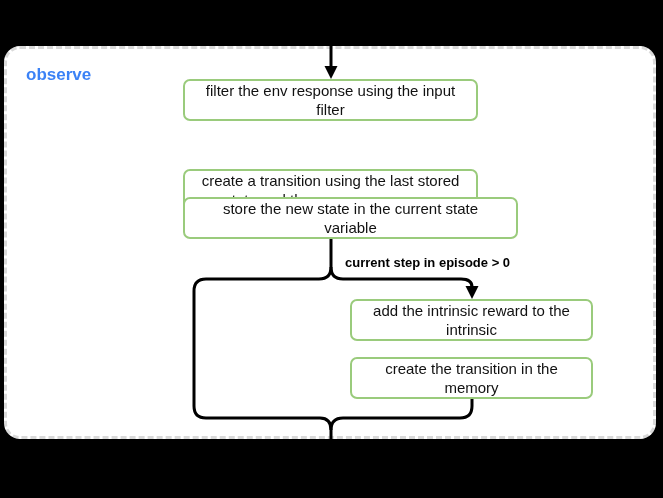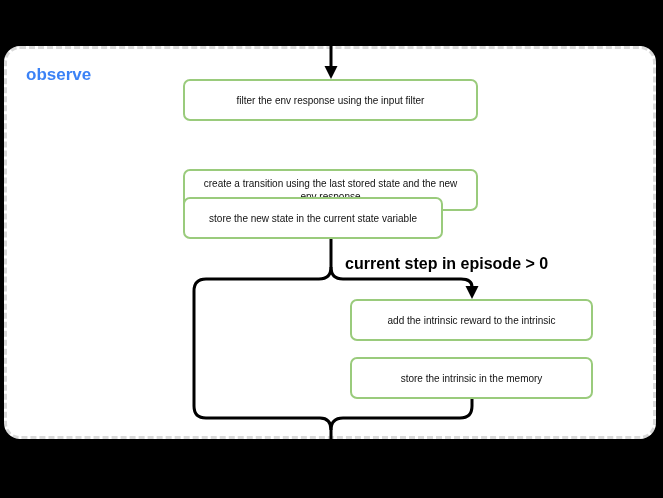--- a/index.html
+++ b/index.html
@@ -29,34 +29,34 @@
   .node {
     position:absolute;
     background:#fff;
     border:2.5px solid #9acb7c;
     border-radius:7px;
     box-sizing:border-box;
     display:flex;
     align-items:center;
     justify-content:center;
     text-align:center;
-    font-size:10px;
+    font-size:15px;
     line-height:1.3;
     color:#111;
     padding:19px 14px;
   }
   .n1 { left:183px; top:79px;  width:295px; height:41px; }
   .n2 { left:183px; top:138px; width:295px; height:42px;margin-top:31px; }
-  .n3 { left:183px; top:197px; width:260px; height:41px; }
+  .n3 { left:183px; top:197px; width:335px; height:41px; }
   .n4 { left:350px; top:299px; width:243px; height:40px; }
   .n5 { left:350px; top:357px; width:243px; height:40px; }
   .cond-label {
     position:absolute;
     left:345px; top:255px;
-    font-size:16px;
+    font-size:13px;
     font-weight:bold;
     color:#000;
     white-space:nowrap;
   }
   .edges {
     position:absolute;
     left:0; top:0;
     width:663px; height:498px;
     pointer-events:none;
   }
@@ -93,16 +93,16 @@
 
 <div class="node n3">
   <span>store the new state in the current state variable</span>
 </div>
 
 <div class="node n4">
   <span>add the intrinsic reward to the intrinsic</span>
 </div>
 
 <div class="node n5">
-  <span>store the intrinsic in the memory</span>
+  <span>create the transition in the memory</span>
 </div>
 
 <div class="cond-label">current step in episode &gt; 0</div>
 
 </body></html>

